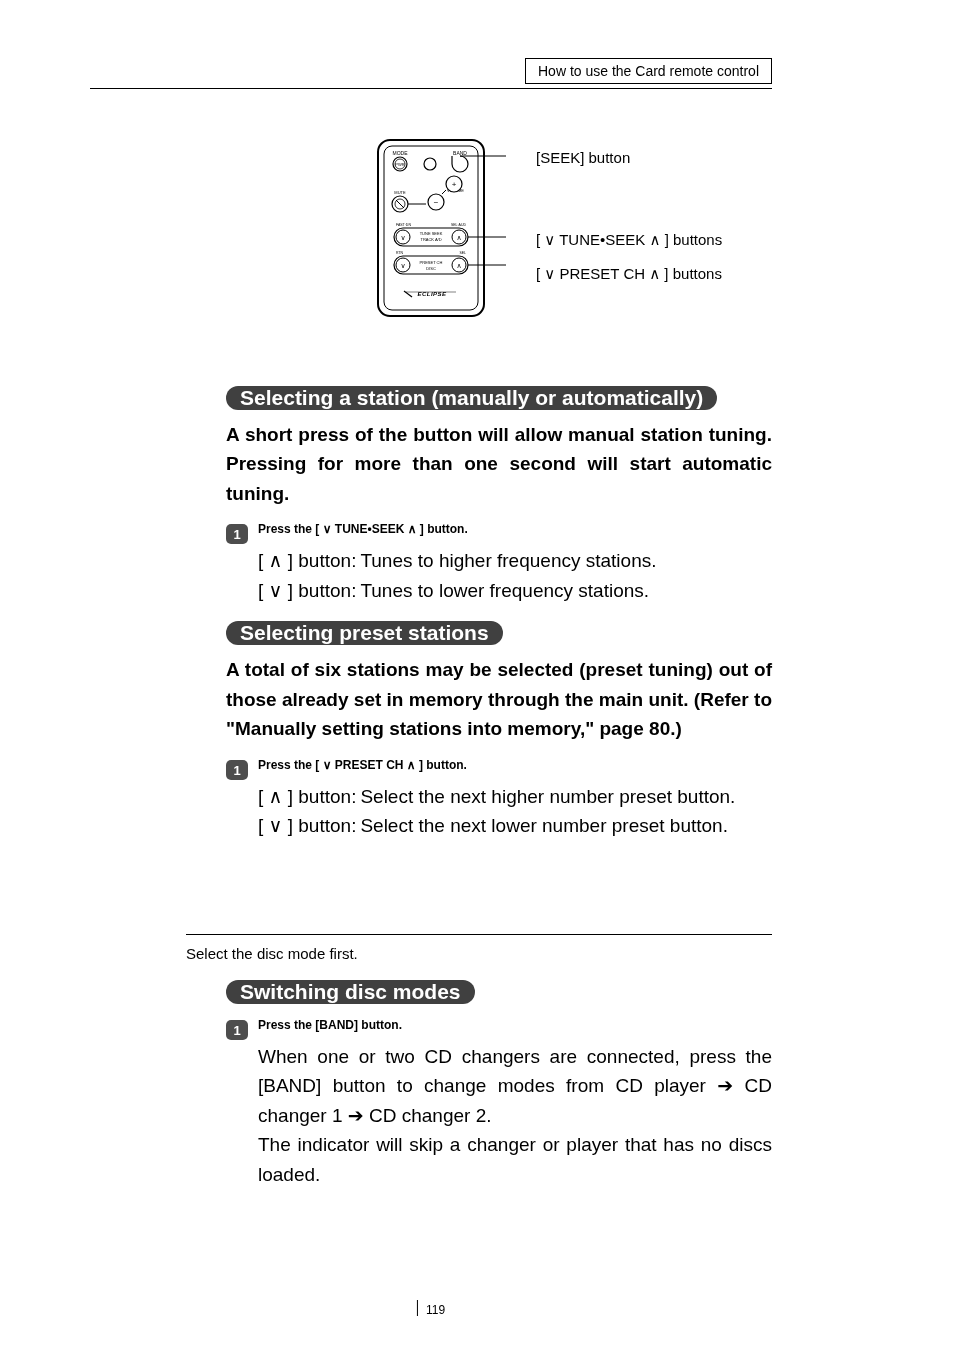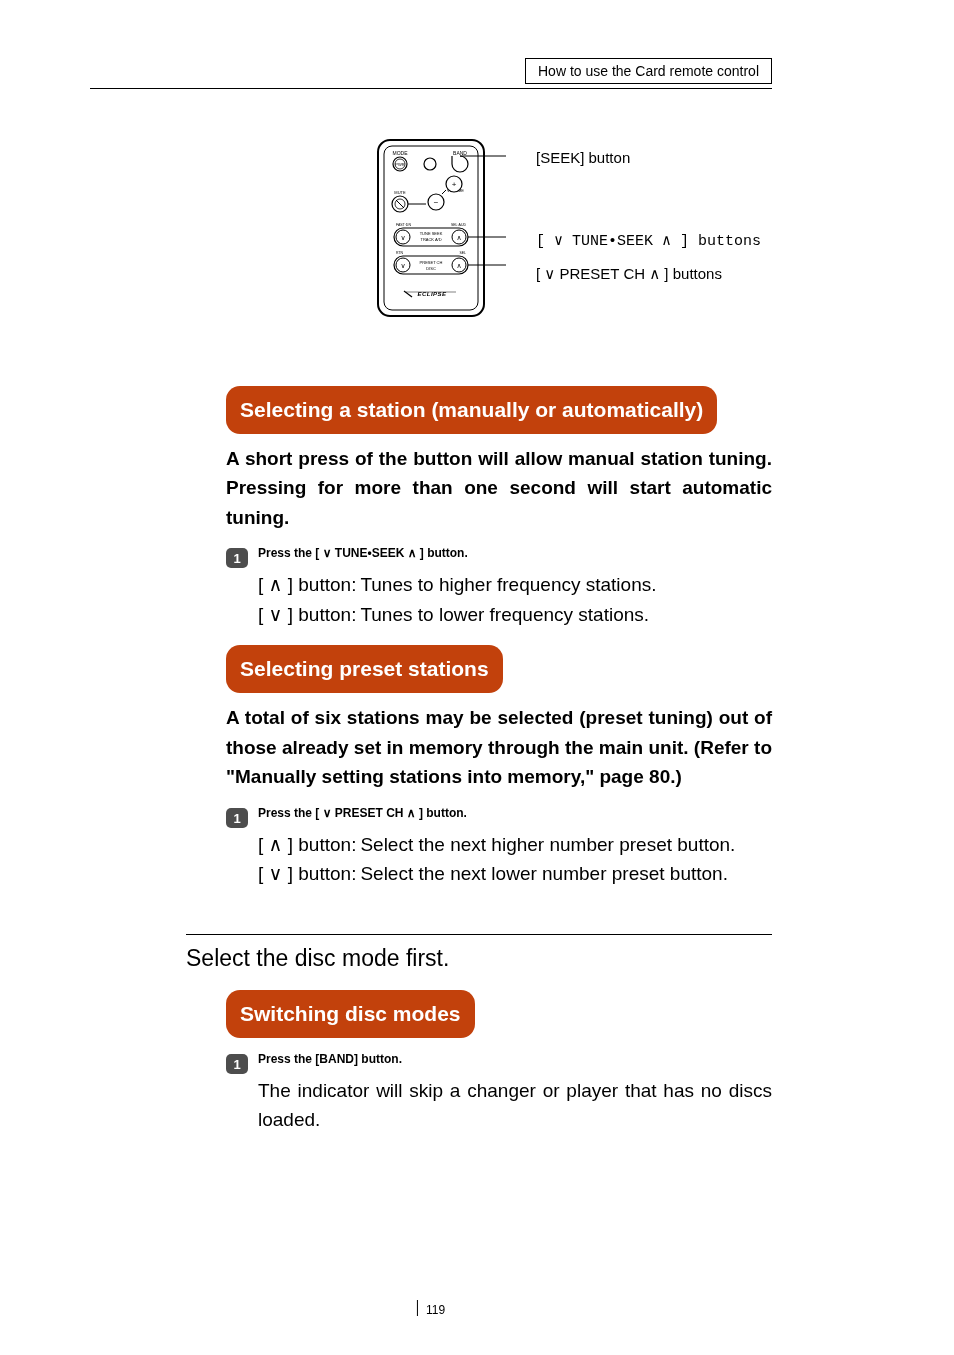--- a/index.html
+++ b/index.html
@@ -6,40 +6,40 @@
   html, body { width: 954px; height: 1355px; background: #fff; font-family: Arial, Helvetica, sans-serif; color: #000; }
   .page { width: 862px; height: 1355px; position: relative; padding: 60px 90px 30px 90px; }
   .header-box { position: absolute; top: 58px; right: 90px; border: 1px solid #000; padding: 4px 12px; font-size: 14px; }
   .header-rule { position: absolute; top: 88px; left: 90px; right: 90px; border-top: 1px solid #000; }
 
   .remote-fig { position: absolute; top: 138px; left: 376px; display: flex; align-items: flex-start; }
   .remote-svg { flex: 0 0 auto; }
   .remote-labels { position: absolute; left: 160px; top: 0; }
   .remote-labels div { position: absolute; white-space: nowrap; font-size: 15px; }
   .rl1 { top: 11px; }
-  .rl2 { top: 93px; font-family: Liberation Mono, monospace; }
+  .rl2 { top: 93px; }
   .rl3 { top: 127px; }
 
   .content { position: absolute; top: 380px; left: 226px; right: 90px; }
-  .pill { display: inline-block; background: #c2410c; color: #fff; font-weight: bold; font-size: 21px; border-radius: 14px; padding: 12px 14px; margin-bottom: 10px; margin-top: 6px; }
+  .pill { display: inline-block; background: #404040; color: #fff; font-weight: bold; font-size: 21px; border-radius: 14px; padding: 0 14px; margin-bottom: 10px; margin-top: 6px; }
   .body { font-size: 19px; line-height: 1.55; text-align: justify; margin-bottom: 14px; font-weight: bold; }
   .step { display: flex; align-items: flex-start; margin-top: 4px; margin-bottom: 2px; }
   .step-icon { flex: 0 0 auto; margin-right: 10px; margin-top: 2px; }
   .step-icon svg { display: block; }
   .step-text { font-size: 12px; font-weight: bold; }
   .sub { font-size: 19px; margin-left: 32px; line-height: 1.55; }
   .sub-table { display: table; }
   .sub-row { display: table-row; }
   .sub-cell { display: table-cell; vertical-align: top; padding-right: 4px; }
 
   .h2-wrap { position: absolute; top: 926px; left: 186px; right: 90px; }
   .h2-bar { border-left: 6px solid #000; padding-left: 14px; }
   .h2-bar h2 { font-size: 28px; font-weight: bold; }
   .h2-rule { border-top: 1px solid #000; margin-top: 8px; margin-bottom: 10px; }
-  .h2-intro { font-size: 23px; margin-bottom: 12px; }
+  .h2-intro { font-size: 15px; margin-bottom: 12px; }
 
   .page-num { position: absolute; left: 50%; bottom: 38px; transform: translateX(-50%); font-size: 12px; }
   .page-num-bar { display:inline-block; width:1px; height:16px; background:#000; vertical-align:-2px; margin-right:8px;}
 </style>
 </head>
 <body>
 
 <div class="page">
 
   <div class="header-box">How to use the Card remote control</div>
@@ -165,20 +165,21 @@
       <div class="pill">Switching disc modes</div>
       <div class="step">
         <span class="step-icon">
           <svg width="22" height="20">
               <rect x="0" y="0" width="22" height="20" rx="5" fill="#4d4d4d"></rect>
               <text x="11" y="15" font-size="13" fill="#fff" text-anchor="middle" font-weight="bold">1</text>
             </svg>
         </span>
         <span class="step-text">Press the [BAND] button.</span>
       </div>
+      <div class="sub" style="text-align:justify">When one or two CD changers are connected, press the [BAND] button to change modes from CD player ➔ CD changer 1 ➔ CD changer 2.</div>
       <div class="sub" style="text-align:justify">The indicator will skip a changer or player that has no discs loaded.</div>
     </div>
   </div>
 
   <div class="page-num">
     <span class="page-num-bar"></span><span>119</span>
   </div>
 
 </div>
 

